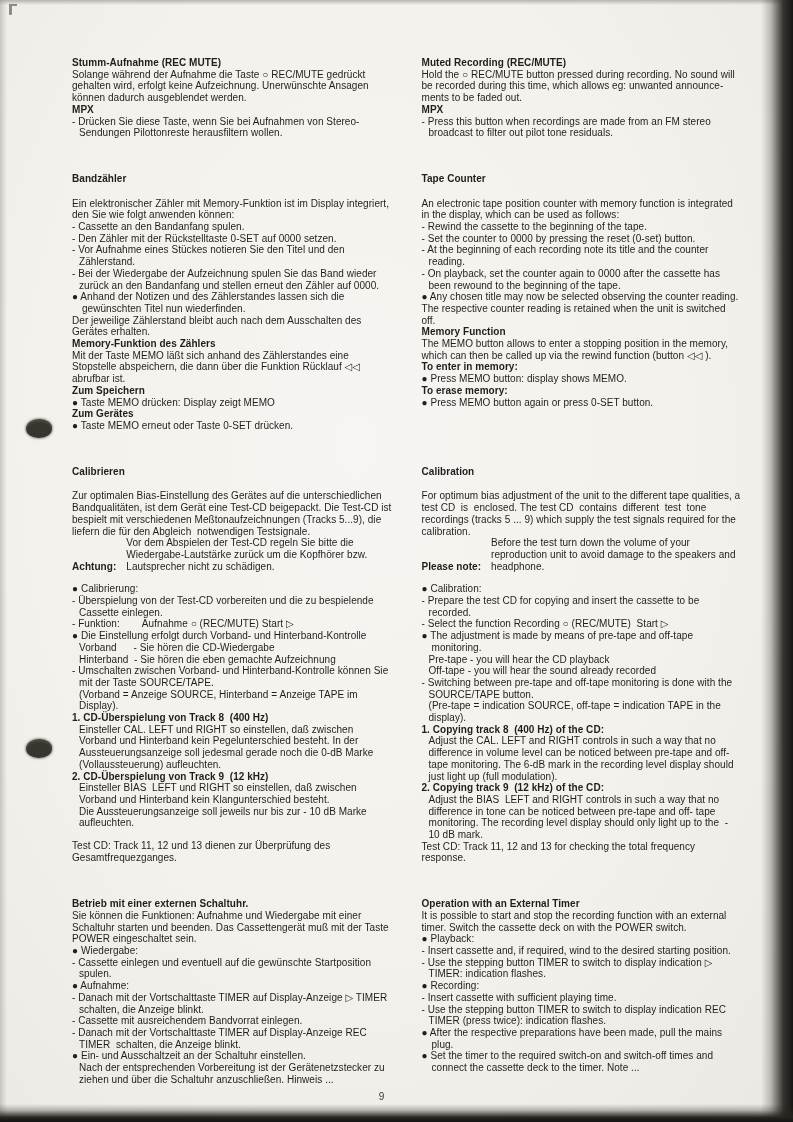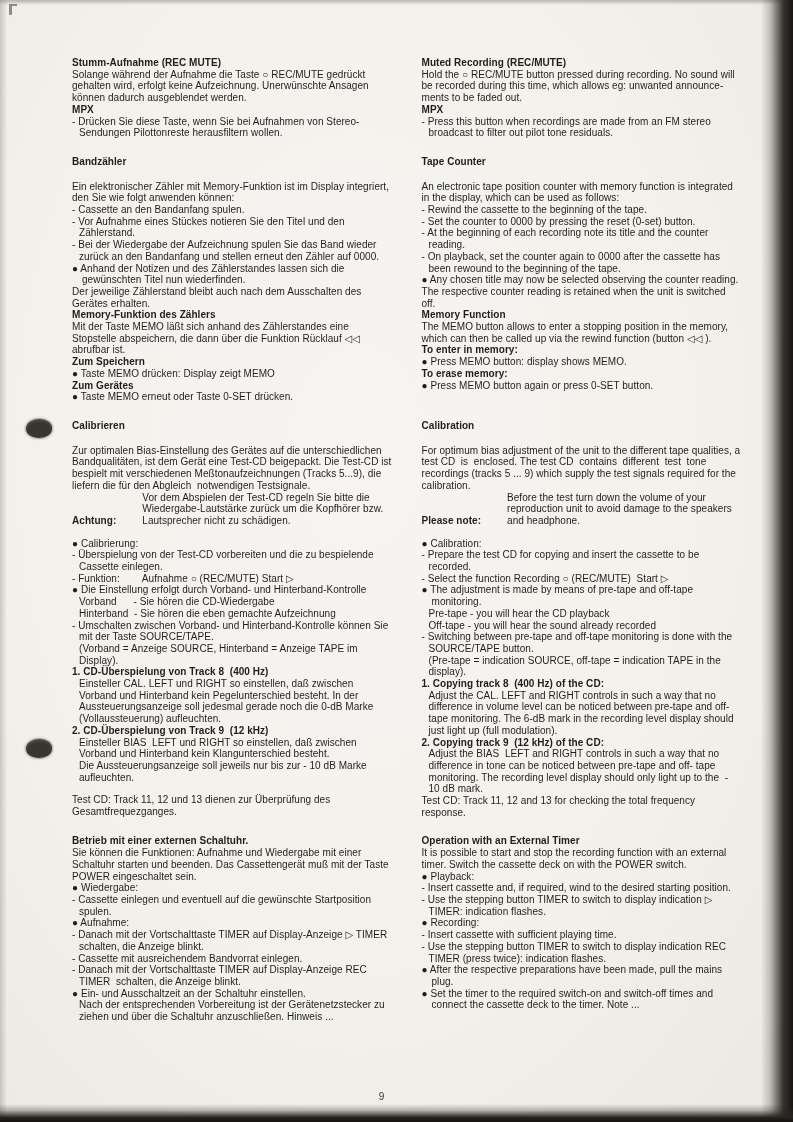--- a/index.html
+++ b/index.html
@@ -43,36 +43,36 @@
     background: #8e8c87; border-radius: 1px;
   }
   .corner-mark::after {
     content: ""; position: absolute; left: 0; top: 0; width: 8px; height: 2px;
     background: #8e8c87;
   }
 
   
   .content {
     position: absolute; top: 57px; left: 72px; right: 52px;
-    display: flex; flex-direction: column; gap: 17px;
+    display: flex; flex-direction: column; gap: 34px;
     color: #1f1e1b;
     font-size: 10px; line-height: 11.7px;
     letter-spacing: 0.05px;
   }
   .row { display: grid; grid-template-columns: 1fr 1fr; column-gap: 30px; }
   .col { min-width: 0; }
   .blk { white-space: pre-wrap; }
   .h, .hs { font-weight: bold; }
   .hs { margin-bottom: 13px; }
   .li { padding-left: 7px; text-indent: -7px; }
   .b  { padding-left: 10px; text-indent: -10px; }
   .ind { padding-left: 7px; }
   .note { display: flex; align-items: flex-end; }
   .note-label { font-weight: bold; flex: 0 0 auto; margin-right: 10px; white-space: pre; }
-  .note-text { flex: 1; white-space: pre-wrap; margin-left: 16px; }
+  .note-text { flex: 1; white-space: pre-wrap; }
   .page-number {
     position: absolute; left: 0; right: 30px; top: 1091px;
     text-align: center; font-size: 10px; color: #3a3834;
   }
 </style>
 </head>
 <body>
 
 <div class="page">
   <div class="corner-mark"></div>
@@ -89,20 +89,21 @@
           <div class="blk p">Hold the ○ REC/MUTE button pressed during recording. No sound will be recorded during this time, which allows eg: unwanted announce-ments to be faded out.</div>
           <div class="blk h">MPX</div>
           <div class="blk li">- Press this button when recordings are made from an FM stereo broadcast to filter out pilot tone residuals.</div>
         </div>
       </div>
       <div class="row">
         <div class="col">
           <div class="blk hs">Bandzähler</div>
           <div class="blk p">Ein elektronischer Zähler mit Memory-Funktion ist im Display integriert, den Sie wie folgt anwenden können:</div>
           <div class="blk li">- Cassette an den Bandanfang spulen.</div>
+          <div class="blk li">- Den Zähler mit der Rückstelltaste 0-SET auf 0000 setzen.</div>
           <div class="blk li">- Vor Aufnahme eines Stückes notieren Sie den Titel und den Zählerstand.</div>
           <div class="blk li">- Bei der Wiedergabe der Aufzeichnung spulen Sie das Band wieder zurück an den Bandanfang und stellen erneut den Zähler auf 0000.</div>
           <div class="blk b">● Anhand der Notizen und des Zählerstandes lassen sich die gewünschten Titel nun wiederfinden.</div>
           <div class="blk p">Der jeweilige Zählerstand bleibt auch nach dem Ausschalten des Gerätes erhalten.</div>
           <div class="blk h">Memory-Funktion des Zählers</div>
           <div class="blk p">Mit der Taste MEMO läßt sich anhand des Zählerstandes eine Stopstelle abspeichern, die dann über die Funktion Rücklauf ◁◁  abrufbar ist.</div>
           <div class="blk h">Zum Speichern</div>
           <div class="blk b">● Taste MEMO drücken: Display zeigt MEMO</div>
           <div class="blk h">Zum Gerätes</div>
           <div class="blk b">● Taste MEMO erneut oder Taste 0-SET drücken.</div>

